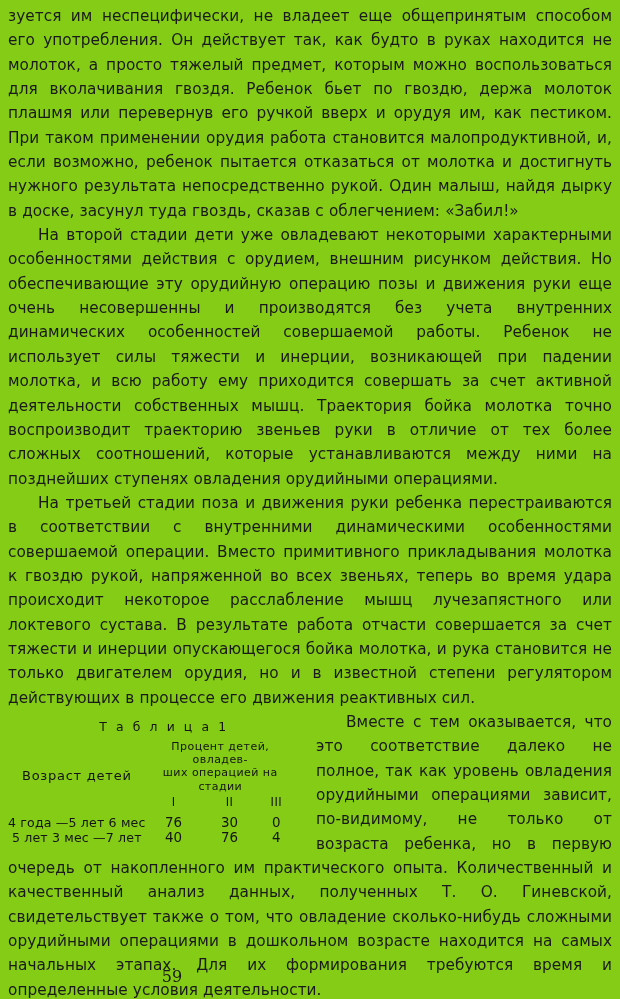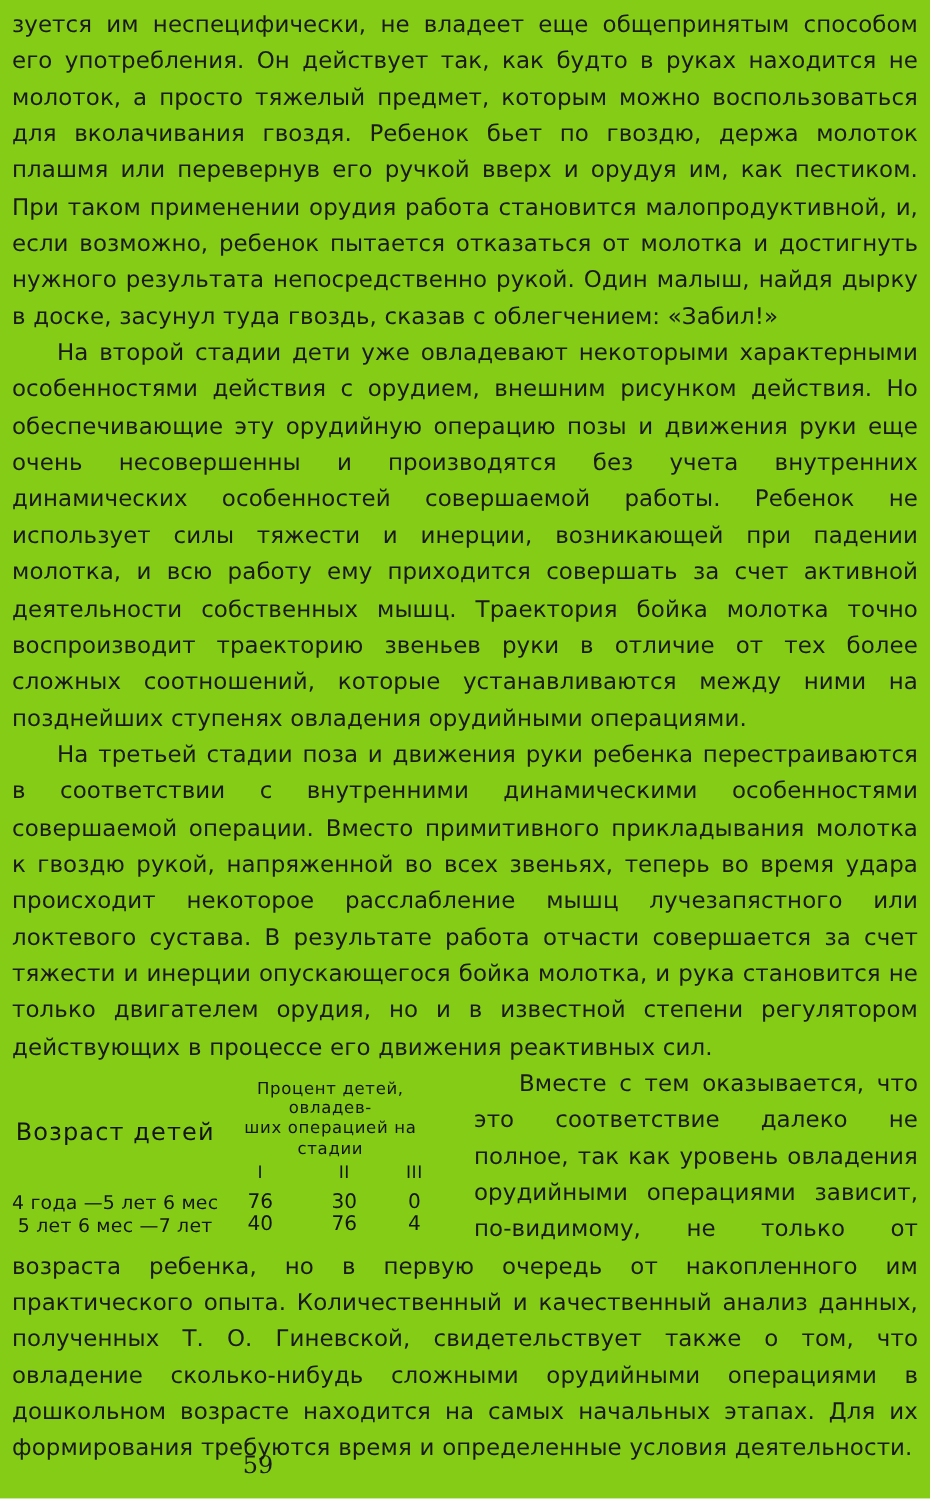--- a/index.html
+++ b/index.html
@@ -61,21 +61,21 @@
     text-align: center;
     vertical-align: middle;
   }
   .tbl-top    { border-top: 1.6px solid #1d1d1d; }
   .tbl-bot    { border-bottom: 1.6px solid #1d1d1d; }
   .thin-bot   { border-bottom: 1.1px solid #1d1d1d; }
   .vline      { border-left: 1.1px solid #1d1d1d; }
 
   .hdr-age {
     height: 56px;
-    font-size: 16px;
+    font-size: 13px;
     letter-spacing: 0.75px;
     padding: 0 4px;
   }
   .hdr-pct {
     font-size: 11px;
     letter-spacing: 0.45px;
     line-height: 13.2px;
     padding: 3px 3px 4px 3px;
   }
   .hdr-roman {
@@ -116,39 +116,40 @@
   <div class="content">
 
     <p class="body cont">зуется им неспецифически, не владеет еще общепринятым способом его употребления. Он действует так, как будто в руках находится не молоток, а просто тяжелый предмет, которым можно воспользоваться для вколачивания гвоздя. Ребенок бьет по гвоздю, держа молоток плашмя или перевернув его ручкой вверх и орудуя им, как пестиком. При таком применении орудия работа становится малопродуктивной, и, если возможно, ребенок пытается отказаться от молотка и достигнуть нужного результата непосредственно рукой. Один малыш, найдя дырку в доске, засунул туда гвоздь, сказав с облегчением: «Забил!»</p>
 
     <p class="body">На второй стадии дети уже овладевают некоторыми характерными особенностями действия с орудием, внешним рисунком действия. Но обеспечивающие эту орудийную операцию позы и движения руки еще очень несовершенны и производятся без учета внутренних динамических особенностей совершаемой работы. Ребенок не использует силы тяжести и инерции, возникающей при падении молотка, и всю работу ему приходится совершать за счет активной деятельности собственных мышц. Траектория бойка молотка точно воспроизводит траекторию звеньев руки в отличие от тех более сложных соотношений, которые устанавливаются между ними на позднейших ступенях овладения орудийными операциями.</p>
 
     <p class="body">На третьей стадии поза и движения руки ребенка перестраиваются в соответствии с внутренними динамическими особенностями совершаемой операции. Вместо примитивного прикладывания молотка к гвоздю рукой, напряженной во всех звеньях, теперь во время удара происходит некоторое расслабление мышц лучезапястного или локтевого сустава. В результате работа отчасти совершается за счет тяжести и инерции опускающегося бойка молотка, и рука становится не только двигателем орудия, но и в известной степени регулятором действующих в процессе его движения реактивных сил.</p>
 
 
     <div class="table-block">
+      <div class="table-caption">Т а б л и ц а  1</div>
       <table class="data">
         <tbody>
           <tr>
             <td class="hdr-age tbl-top tbl-bot" rowspan="2">Возраст детей</td>
             <td class="hdr-pct tbl-top thin-bot vline" colspan="3">Процент детей, овладев-<br>ших операцией на<br>стадии</td>
           </tr>
           <tr>
             <td class="hdr-roman tbl-bot vline">I</td>
             <td class="hdr-roman tbl-bot vline">II</td>
             <td class="hdr-roman tbl-bot vline">III</td>
           </tr>
           <tr class="row-first">
             <td class="cell-age">4 года —5 лет 6 мес</td>
             <td class="cell-num">76</td>
             <td class="cell-num">30</td>
             <td class="cell-num">0</td>
           </tr>
           <tr class="row-last">
-            <td class="cell-age tbl-bot">5 лет 6 мес —7 лет</td>
+            <td class="cell-age tbl-bot">5 лет 3 мес —7 лет</td>
             <td class="cell-num tbl-bot">40</td>
             <td class="cell-num tbl-bot">76</td>
             <td class="cell-num tbl-bot">4</td>
           </tr>
         </tbody>
       </table>
     </div>
 
     <p class="body">Вместе с тем оказывается, что это соответствие далеко не полное, так как уровень овладения орудийными операциями зависит, по-видимому, не только от возраста ребенка, но в первую очередь от накопленного им практического опыта. Количественный и качественный анализ данных, полученных Т. О. Гиневской, свидетельствует также о том, что овладение сколько-нибудь сложными орудийными операциями в дошкольном возрасте находится на самых начальных этапах. Для их формирования требуются время и определенные условия деятельности.</p>
 

